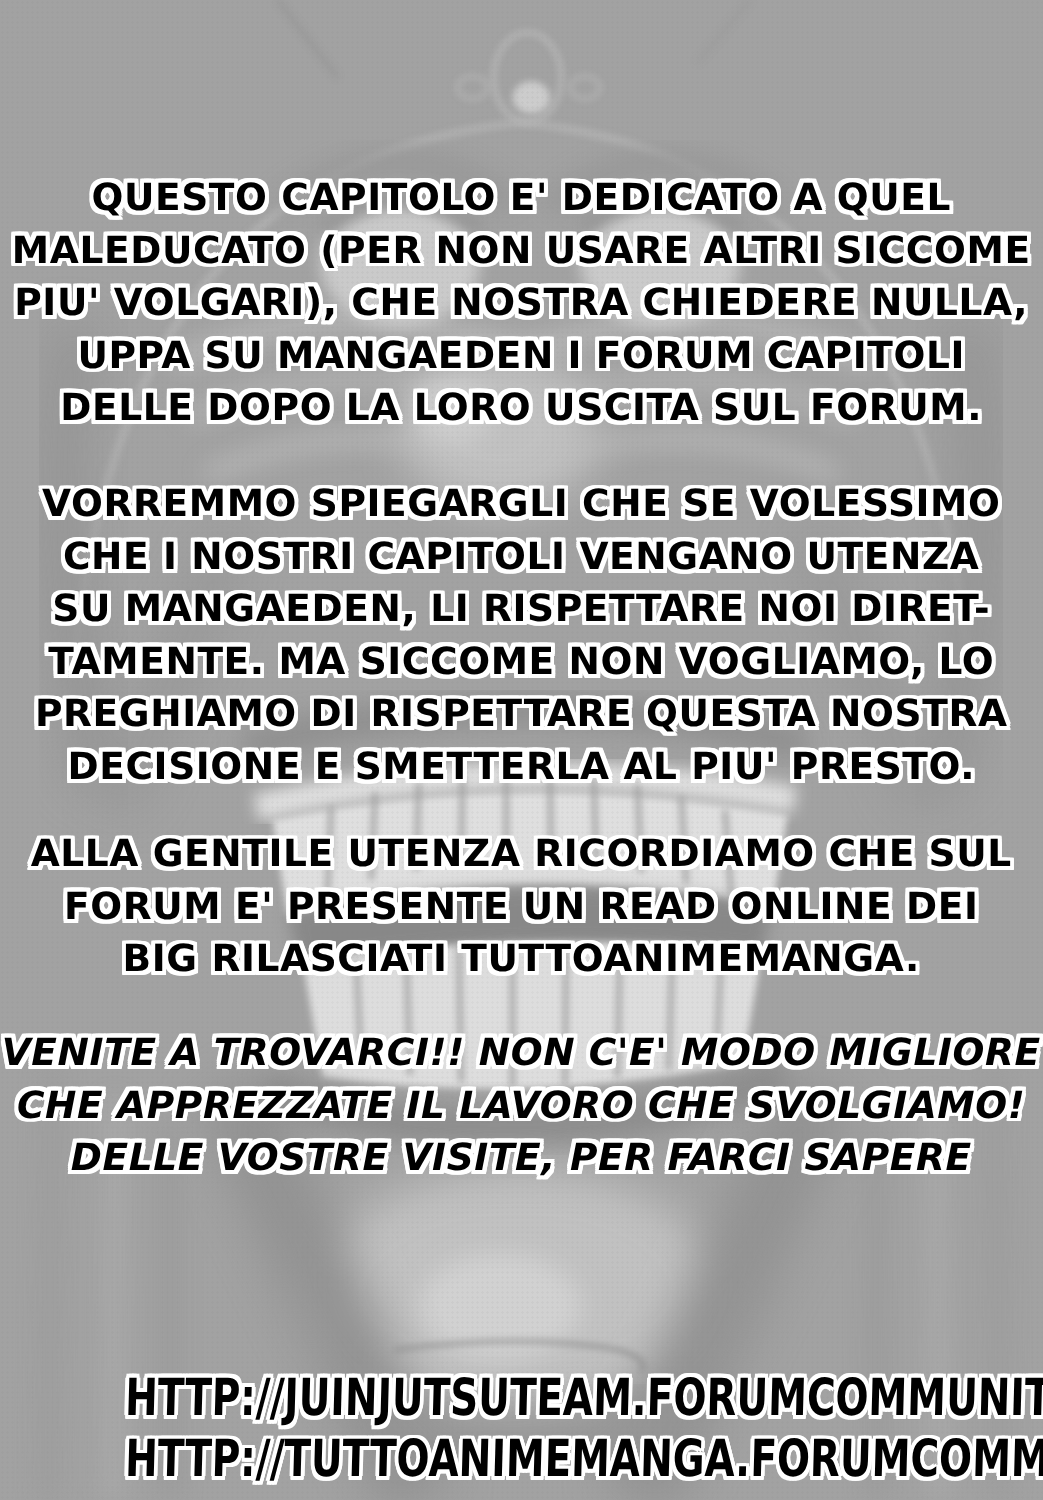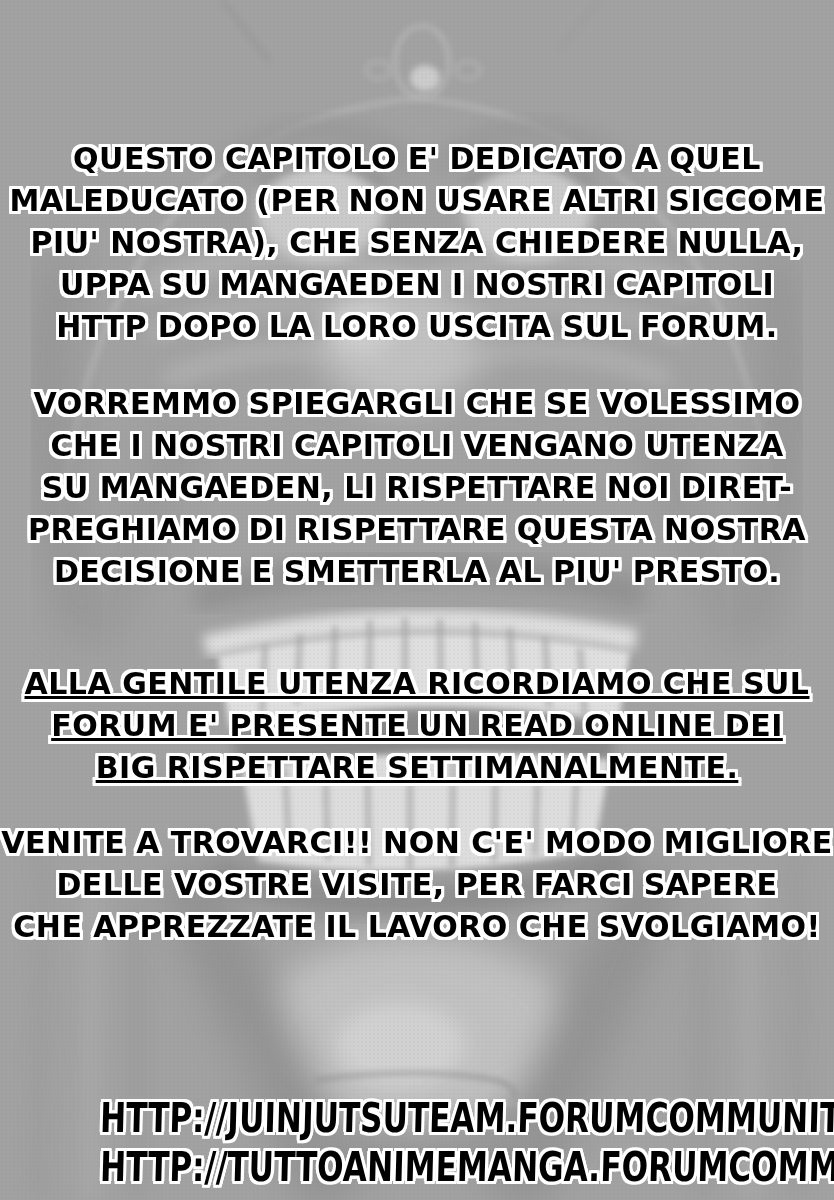--- a/index.html
+++ b/index.html
@@ -29,22 +29,22 @@
     color:#000;
     text-shadow:
       -3px -3px 0 #fff, 3px -3px 0 #fff, -3px 3px 0 #fff, 3px 3px 0 #fff,
       -3px 0 0 #fff, 3px 0 0 #fff, 0 -3px 0 #fff, 0 3px 0 #fff,
       -2px -3px 0 #fff, 2px -3px 0 #fff, -2px 3px 0 #fff, 2px 3px 0 #fff,
       -3px -2px 0 #fff, 3px -2px 0 #fff, -3px 2px 0 #fff, 3px 2px 0 #fff;
   }
   .para .line{display:block;white-space:nowrap;}
   .p1{top:138px;}
   .p2{top:383px;}
-  .p3{top:663px;text-decoration:underline;}
-  .p4{top:822px;}
+  .p3{top:663px;}
+  .p4{top:822px;font-style:italic;}
   .urls{
     position:absolute;left:0;right:0;top:1094px;margin:0;
     text-align:center;
     font-weight:bold;
     font-size:41px;
     line-height:49px;
     color:#000;
   }
   .urls .url-line{
     display:block;white-space:nowrap;
@@ -161,43 +161,44 @@
     </g>
   </svg>
 
   <div class="halftone"></div>
 
   <div class="text-layer">
 
     <p class="para p1">
       <span class="line">QUESTO CAPITOLO E' DEDICATO A QUEL</span>
       <span class="line">MALEDUCATO (PER NON USARE ALTRI SICCOME</span>
-      <span class="line">PIU' NOSTRA), CHE SENZA CHIEDERE NULLA,</span>
-      <span class="line">UPPA SU MANGAEDEN I NOSTRI CAPITOLI</span>
-      <span class="line">HTTP DOPO LA LORO USCITA SUL FORUM.</span>
+      <span class="line">PIU' VOLGARI), CHE NOSTRA CHIEDERE NULLA,</span>
+      <span class="line">UPPA SU MANGAEDEN I FORUM CAPITOLI</span>
+      <span class="line">DELLE DOPO LA LORO USCITA SUL FORUM.</span>
     </p>
 
     <p class="para p2">
       <span class="line">VORREMMO SPIEGARGLI CHE SE VOLESSIMO</span>
       <span class="line">CHE I NOSTRI CAPITOLI VENGANO UTENZA</span>
       <span class="line">SU MANGAEDEN, LI RISPETTARE NOI DIRET-</span>
+      <span class="line">TAMENTE. MA SICCOME NON VOGLIAMO, LO</span>
       <span class="line">PREGHIAMO DI RISPETTARE QUESTA NOSTRA</span>
       <span class="line">DECISIONE E SMETTERLA AL PIU' PRESTO.</span>
     </p>
 
     <p class="para p3">
       <span class="line">ALLA GENTILE UTENZA RICORDIAMO CHE SUL</span>
       <span class="line">FORUM E' PRESENTE UN READ ONLINE DEI</span>
-      <span class="line">BIG RISPETTARE SETTIMANALMENTE.</span>
+      <span class="line">BIG RILASCIATI TUTTOANIMEMANGA.</span>
     </p>
 
     <p class="para p4">
       <span class="line">VENITE A TROVARCI!! NON C'E' MODO MIGLIORE</span>
+      <span class="line">CHE APPREZZATE IL LAVORO CHE SVOLGIAMO!</span>
       <span class="line">DELLE VOSTRE VISITE, PER FARCI SAPERE</span>
-      <span class="line">CHE APPREZZATE IL LAVORO CHE SVOLGIAMO!</span>
     </p>
 
     <div class="urls">
       <span class="url-line">HTTP://JUINJUTSUTEAM.FORUMCOMMUNITY.NET/</span>
       <span class="url-line">HTTP://TUTTOANIMEMANGA.FORUMCOMMUNITY.NET/</span>
     </div>
 
   </div>
 </div>
 

